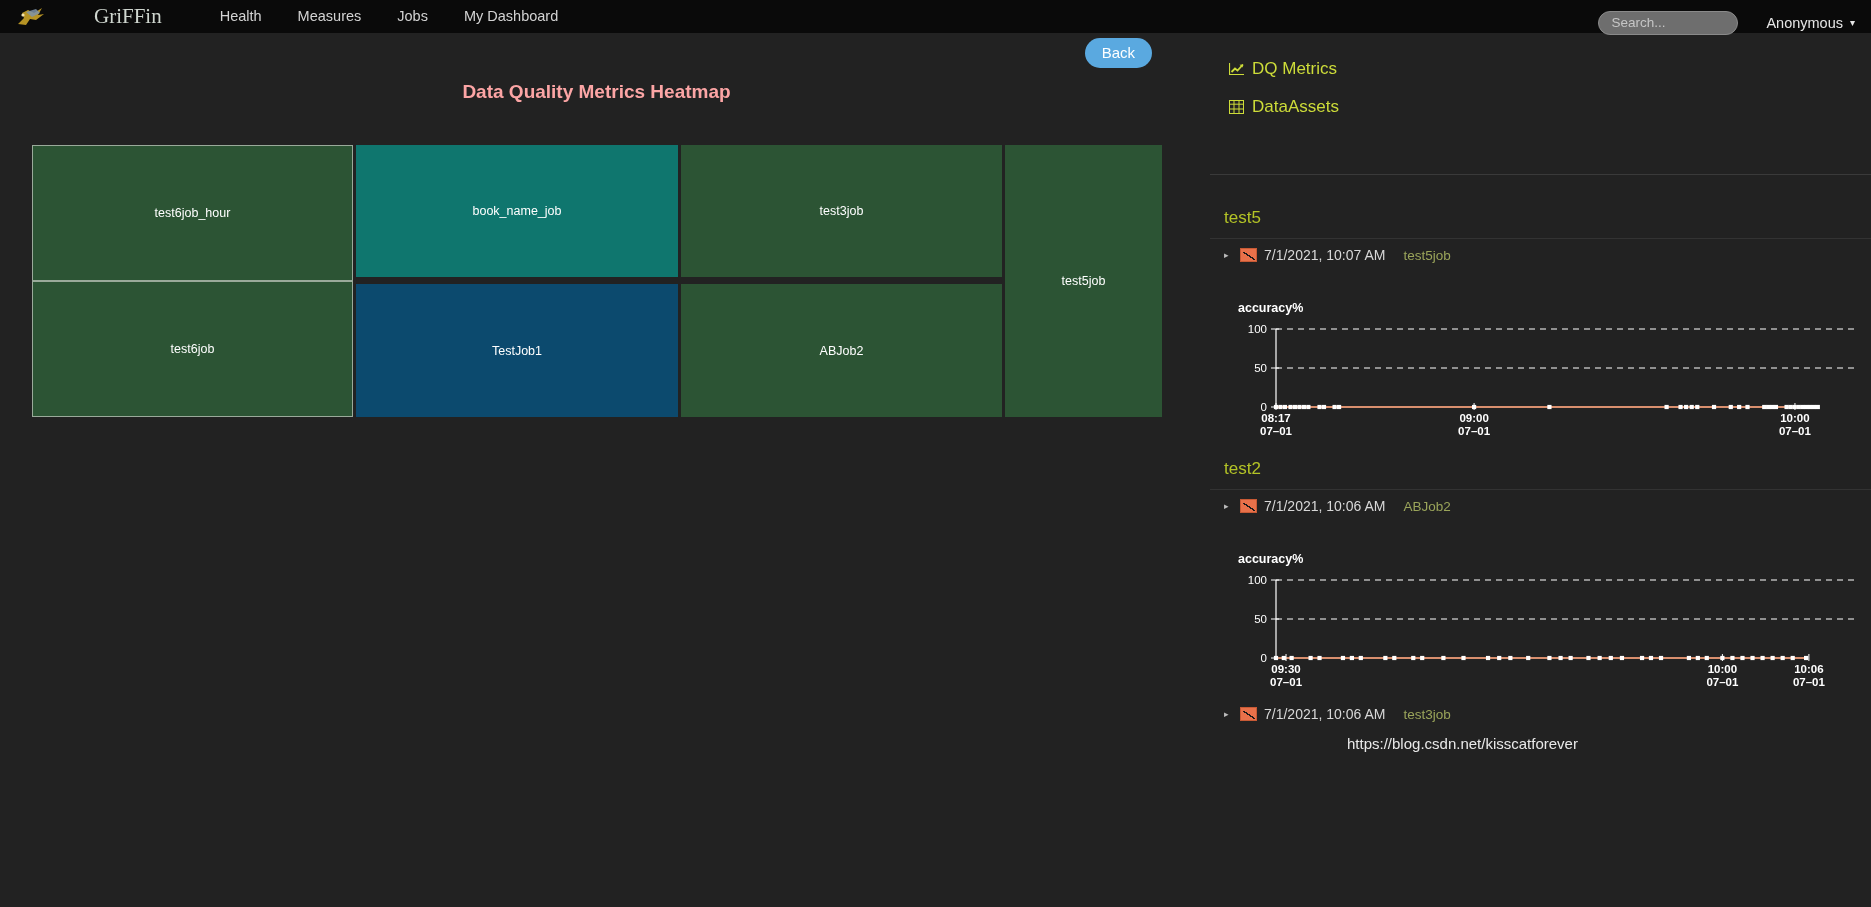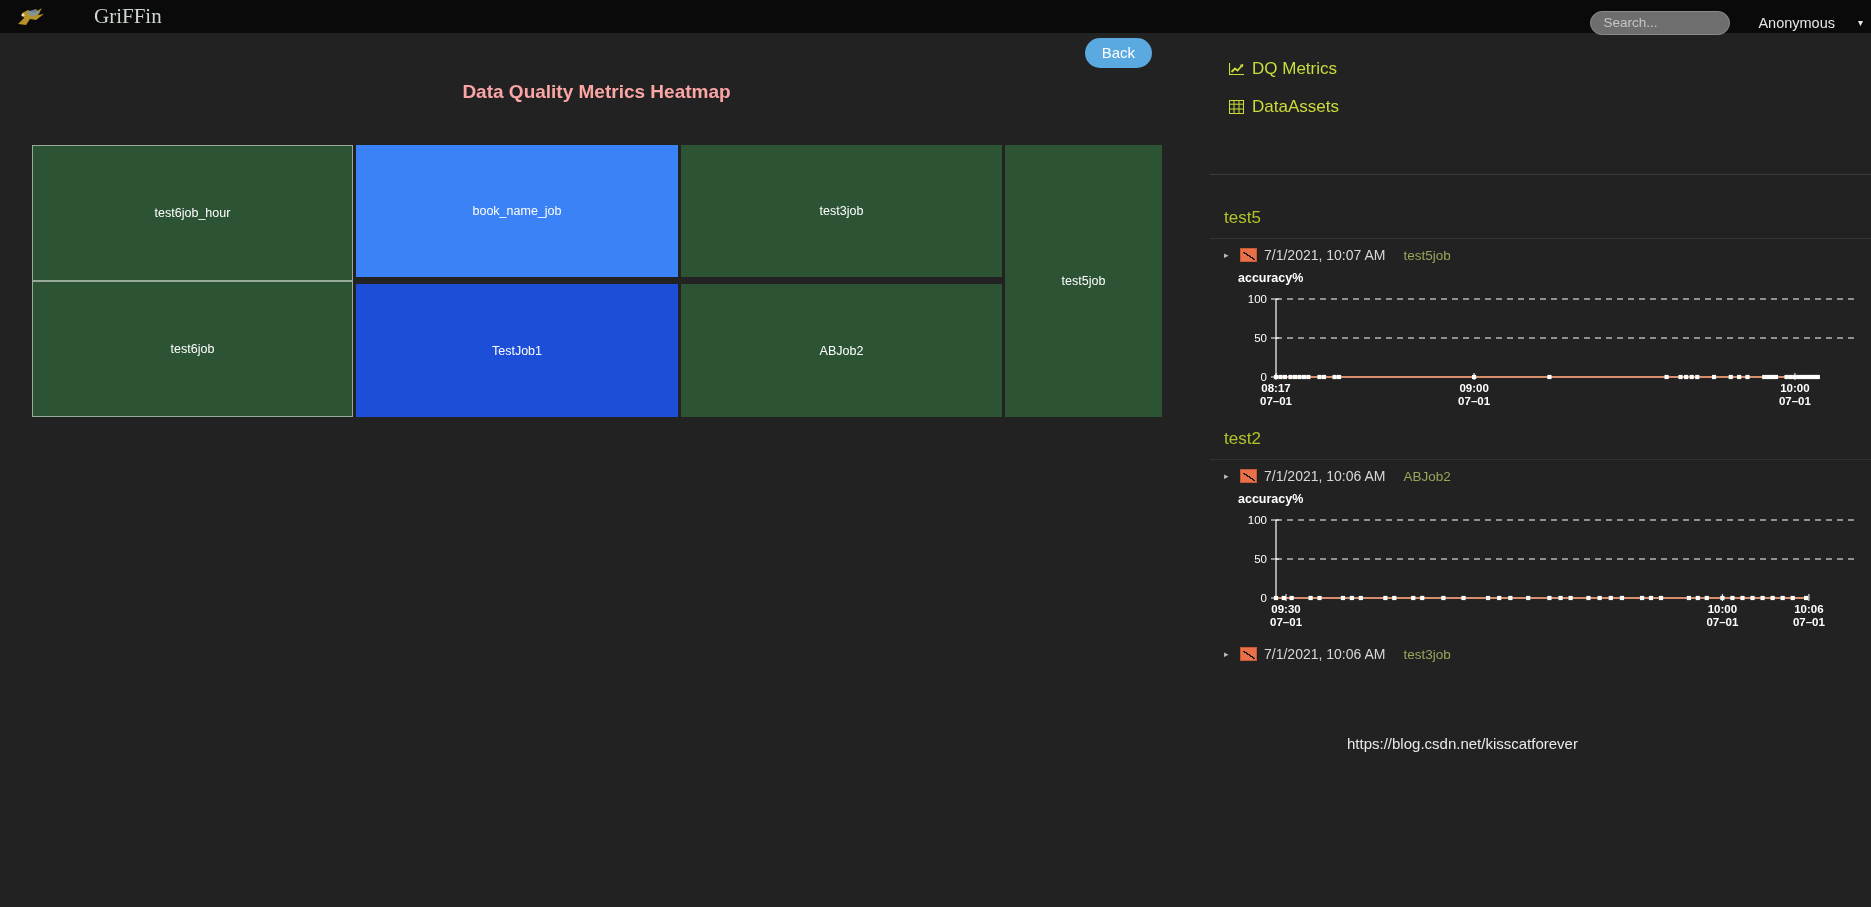--- a/index.html
+++ b/index.html
@@ -55,24 +55,23 @@
     border-radius: 13px;
     color: #d8d8d8;
     font-size: 13.5px;
     padding: 0 12px;
     outline: none;
     font-family: "Liberation Sans", sans-serif;
   }
   .search-box::placeholder { color: #c6c6c6; }
   .user-wrap {
     display: flex; align-items: center;
-    margin-left: 28px; margin-right: 8px;
+    margin-left: 28px; margin-right: 16px;
     color: #e6e6e6; font-size: 14.5px;
     white-space: nowrap;
-    gap: 16px;
   }
   .user-caret {
     display:inline-block;
     margin-left: 7px;
     font-size: 10px; color:#e6e6e6;
   }
 
   
   .main {
     position: absolute;
@@ -197,20 +196,21 @@
     color: #9aa45a;
     margin-left: 18px;
     font-size: 13.5px;
   }
   .axis-title {
     color: #ffffff;
     font-size: 12.5px;
     font-weight: bold;
     padding-left: 28px;
     padding-top: 4px;
+    margin-top: 30px;
   }
   .plot {
     position: relative;
     width: 640px; height: 132px;
     margin-left: 6px;
   }
   .plot svg { display: block; }
   .tickLbl {
     font-size: 11.5px;
     fill: #ffffff;
@@ -246,43 +246,49 @@
   <div class="brand">
     <span class="brand-logo">
       <svg width="36" height="26" viewBox="0 0 36 26">
         <path d="M4 20 L10 14 L8 9 L14 6 L20 9 L28 4 L24 11 L30 10 L22 16 L16 15 L12 21 Z" fill="#c9a227" opacity="0.9"></path>
         <path d="M12 8 L22 5 L26 9 L18 13 Z" fill="#7f93a8" opacity="0.85"></path>
         <circle cx="9" cy="11" r="1.6" fill="#f2e3b0"></circle>
       </svg>
     </span>
     <span class="brand-text">GriFFin</span>
   </div>
+  <div class="nav-links">
+    <div class="nav-link">Health</div>
+    <div class="nav-link">Measures</div>
+    <div class="nav-link">Jobs</div>
+    <div class="nav-link">My Dashboard</div>
+  </div>
   <div class="nav-right">
     <input class="search-box" placeholder="Search..." style="">
     <div class="user-wrap">
       <span>Anonymous</span>
       <span class="user-caret">▾</span>
     </div>
   </div>
 </div>
 
 <div class="main">
   <button class="back-btn">Back</button>
   <div class="heatmap-title">Data Quality Metrics Heatmap</div>
   <div class="treemap" id="treemap">
       <div class="tile" style="left: 0px; top: 0px; width: 321px; height: 136px; background: rgb(44, 84, 52); border: 1px solid rgb(154, 170, 154);">
         <span>test6job_hour</span>
       </div>
       <div class="tile" style="left: 0px; top: 136px; width: 321px; height: 136px; background: rgb(44, 84, 52); border: 1px solid rgb(154, 170, 154);">
         <span>test6job</span>
       </div>
-      <div class="tile" style="left: 324px; top: 0px; width: 322px; height: 132px; background: #3b82f6; text-align: right;">
+      <div class="tile" style="left: 324px; top: 0px; width: 322px; height: 132px; background: #0f766e; text-align: right;">
         <span>book_name_job</span>
       </div>
-      <div class="tile" style="left: 324px; top: 139px; width: 322px; height: 133px; background: #1d4ed8;">
+      <div class="tile" style="left: 324px; top: 139px; width: 322px; height: 133px; background: #0c4a6e;">
         <span>TestJob1</span>
       </div>
       <div class="tile" style="left: 649px; top: 0px; width: 321px; height: 132px; background: rgb(44, 84, 52);">
         <span>test3job</span>
       </div>
       <div class="tile" style="left: 649px; top: 139px; width: 321px; height: 133px; background: rgb(44, 84, 52);">
         <span>ABJob2</span>
       </div>
       <div class="tile" style="left: 973px; top: 0px; width: 157px; height: 272px; background: rgb(44, 84, 52);">
         <span>test5job</span>

